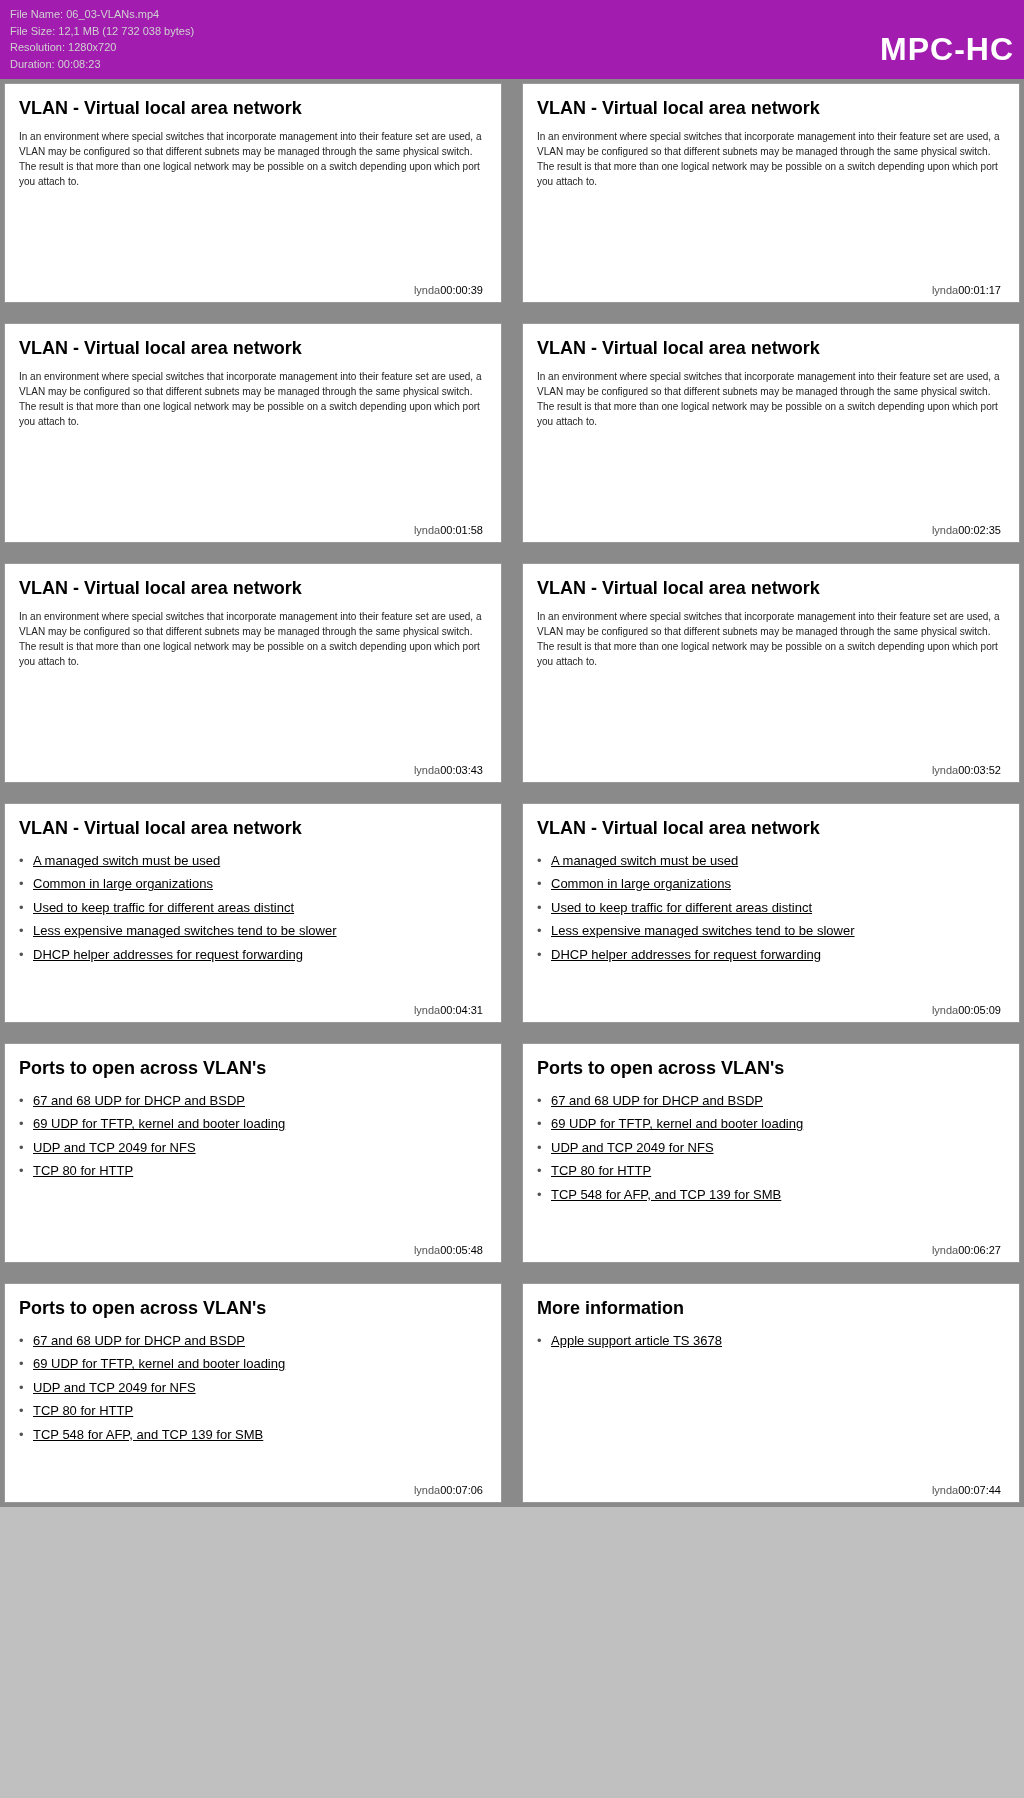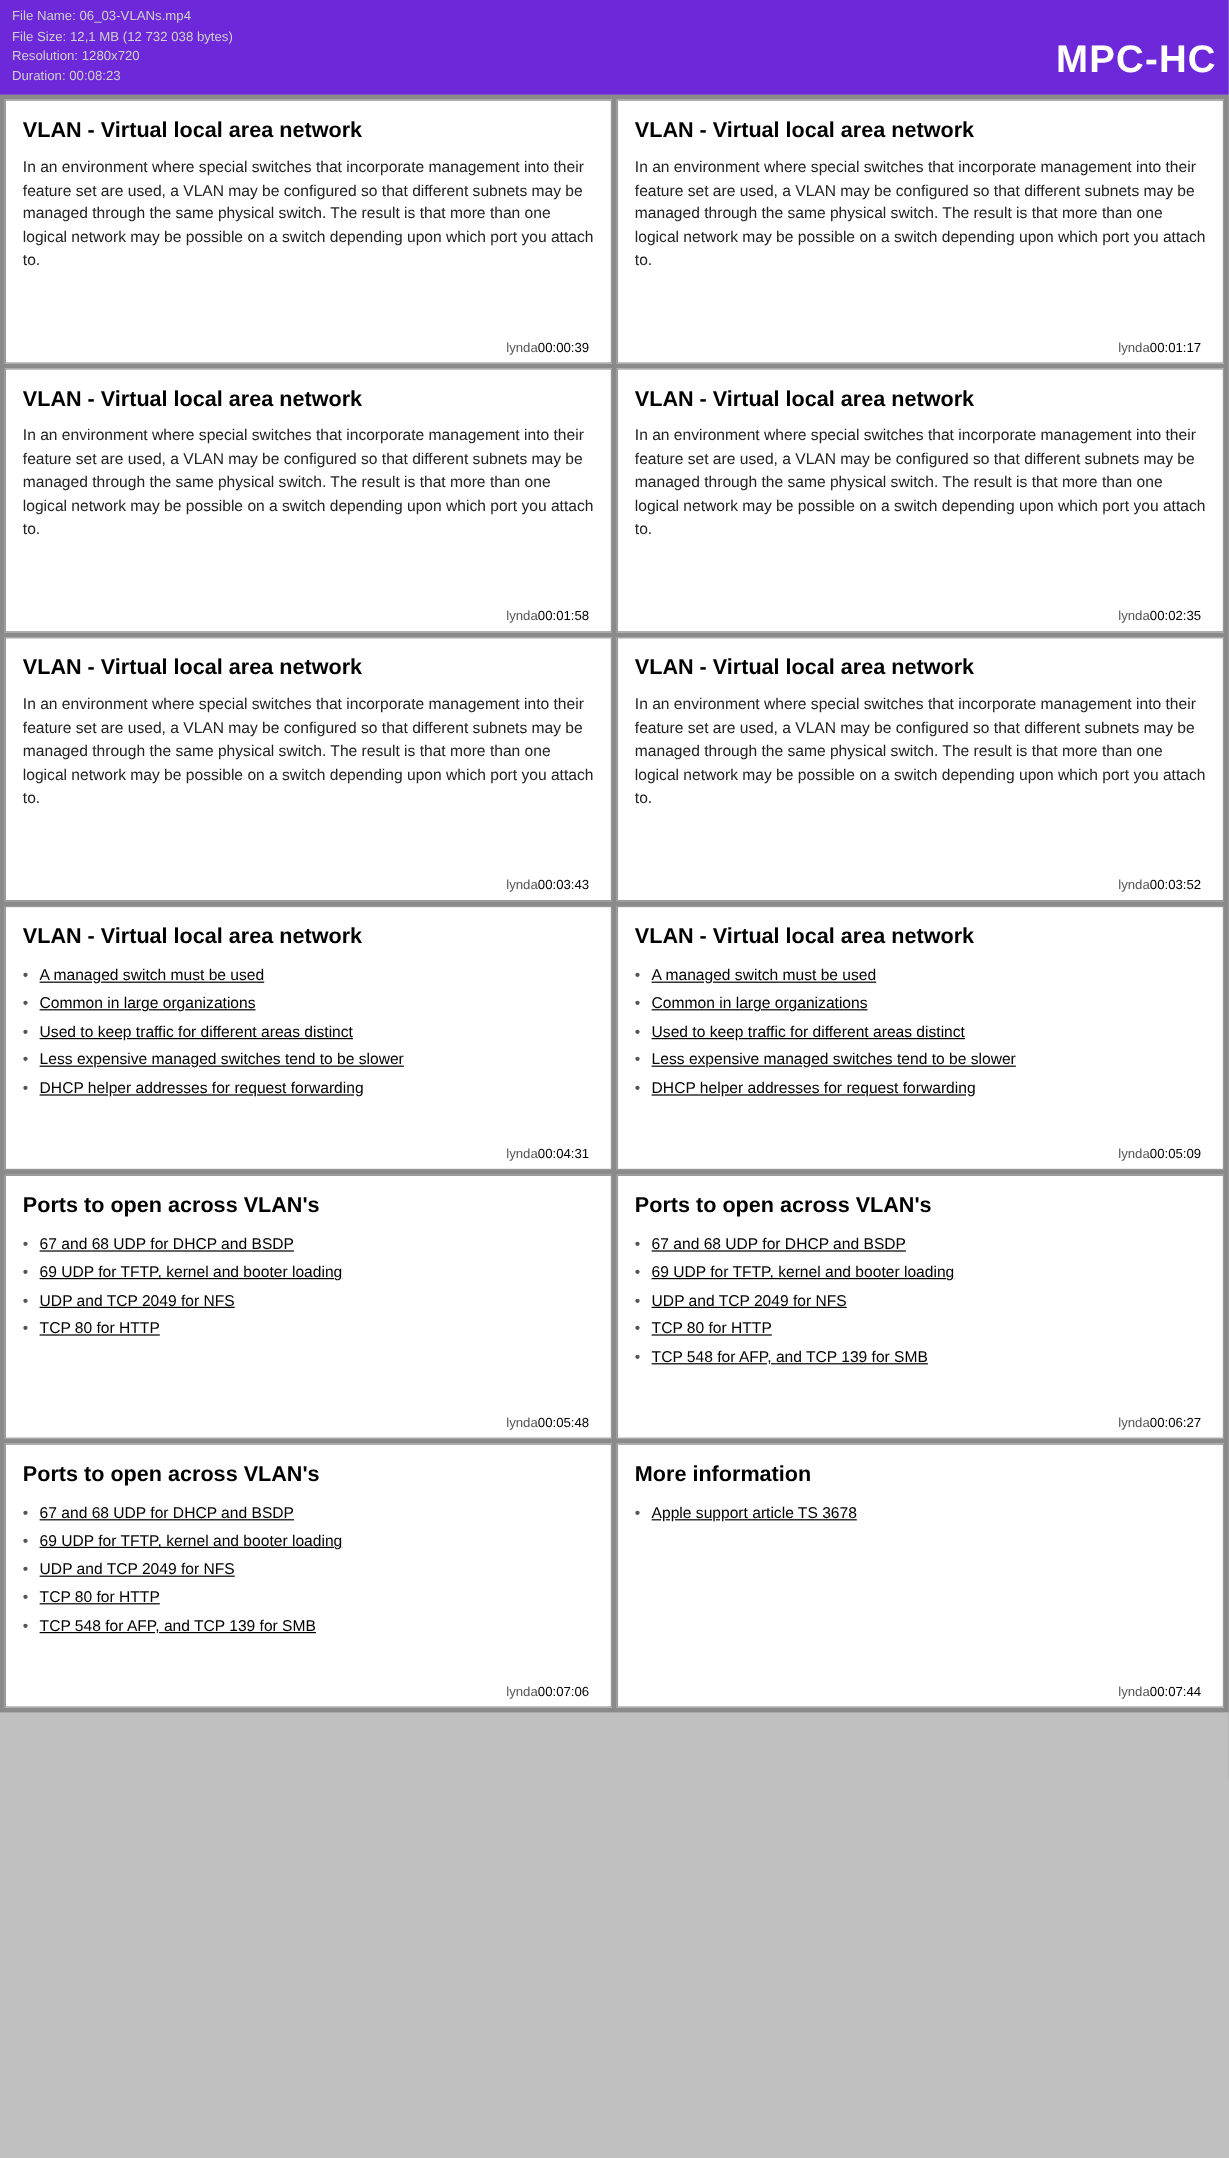--- a/index.html
+++ b/index.html
@@ -3,21 +3,21 @@
   <meta charset="utf-8">
   <style>
     * { box-sizing: border-box; margin: 0; padding: 0; }
     body {
       background: #c0c0c0;
       font-family: Arial, Helvetica, sans-serif;
       width: 1024px;
       min-height: 1798px;
     }
     .header-bar {
-      background: #6d28d9;
+      background: #a21caf;
       color: #d0d0d0;
       font-size: 12px;
       line-height: 1.5;
       padding: 6px 10px;
       display: flex;
       justify-content: space-between;
       align-items: flex-start;
     }
     .header-info {
       font-size: 11px;
@@ -25,39 +25,39 @@
     .mpc-logo {
       font-size: 32px;
       font-weight: bold;
       color: #ffffff;
       letter-spacing: 1px;
       margin-top: 19px;
     }
     .grid-container {
       display: grid;
       grid-template-columns: 1fr 1fr;
-      gap: 4px;
+      gap: 20px;
       padding: 4px;
       background: #8a8a8a;
     }
     .card {
       background: #ffffff;
       border: 1px solid #999;
       padding: 14px 14px 30px 14px;
       position: relative;
       min-height: 220px;
     }
     .card-title {
       font-size: 18px;
       font-weight: bold;
       margin-bottom: 10px;
       color: #000;
     }
     .card-body {
-      font-size: 13px;
+      font-size: 10px;
       line-height: 1.5;
       color: #222;
     }
     .timestamp {
       position: absolute;
       bottom: 6px;
       right: 18px;
       font-size: 11px;
       color: #555;
     }

